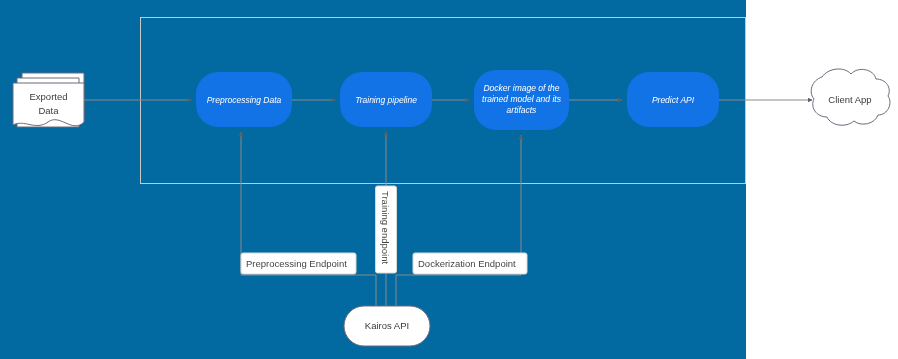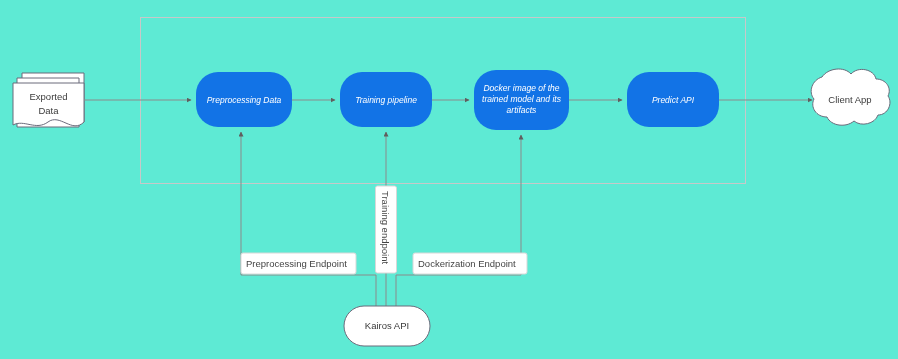--- a/index.html
+++ b/index.html
@@ -8,23 +8,23 @@
     background: #ffffff;
   }
   body {
     width: 898px;
     height: 359px;
     overflow: hidden;
     font-family: "Liberation Sans", sans-serif;
   }
   #canvas {
     position: relative;
-    width: 898px;
+    width: 746px;
     height: 359px;
-    background: #5eead4;
+    background: #0369a1;
   }
   svg.diagram {
     position: absolute;
     top: 0;
     left: 0;
     width: 898px;
     height: 359px;
   }
   .node-label {
     font-family: "Liberation Sans", sans-serif;

